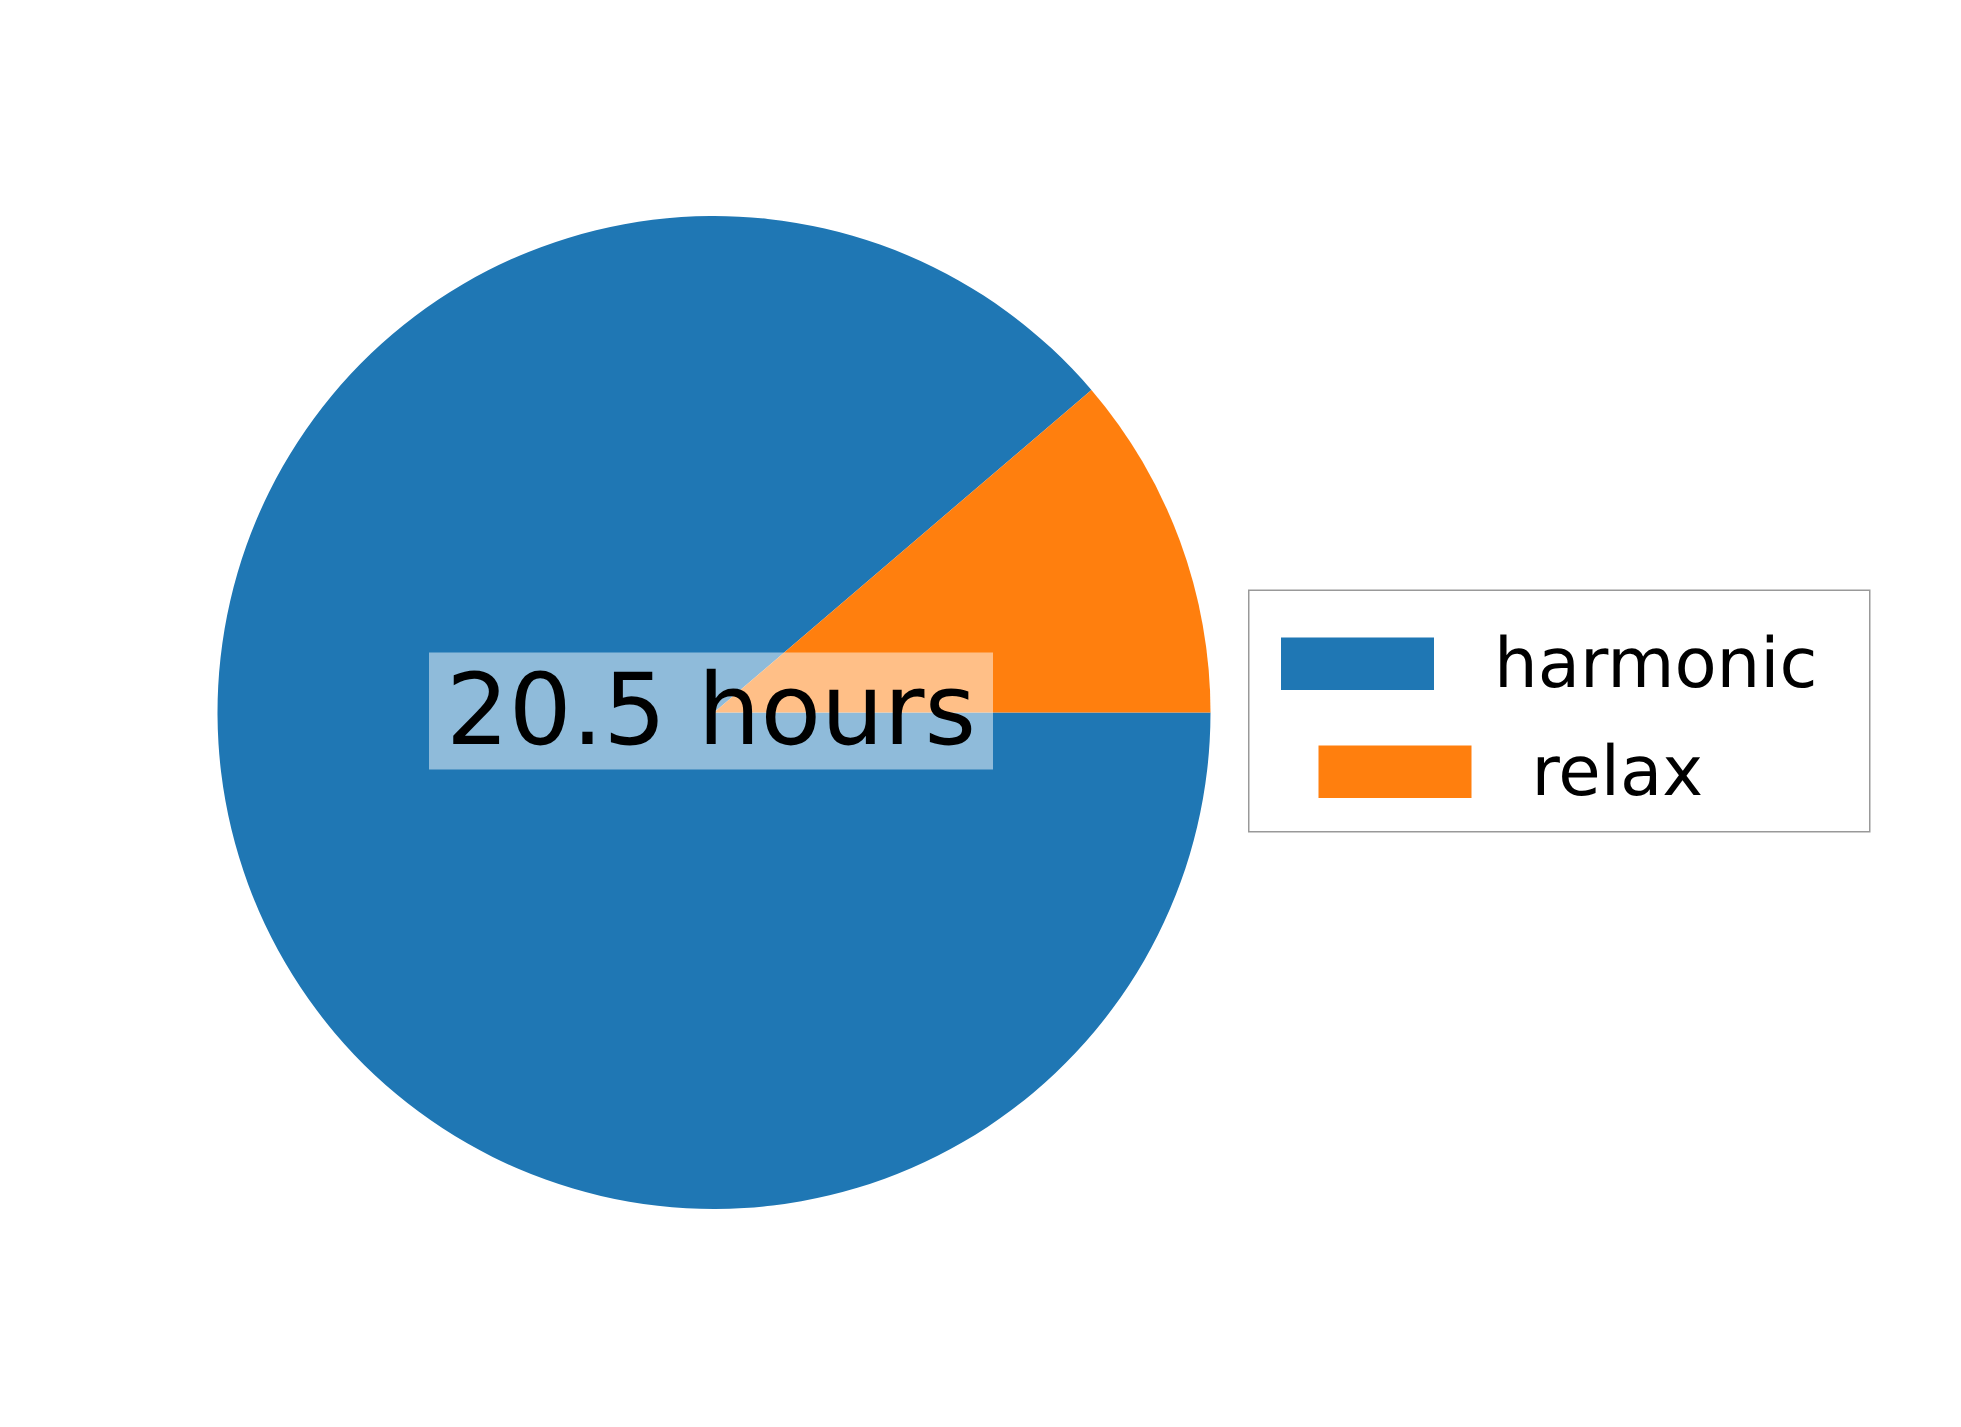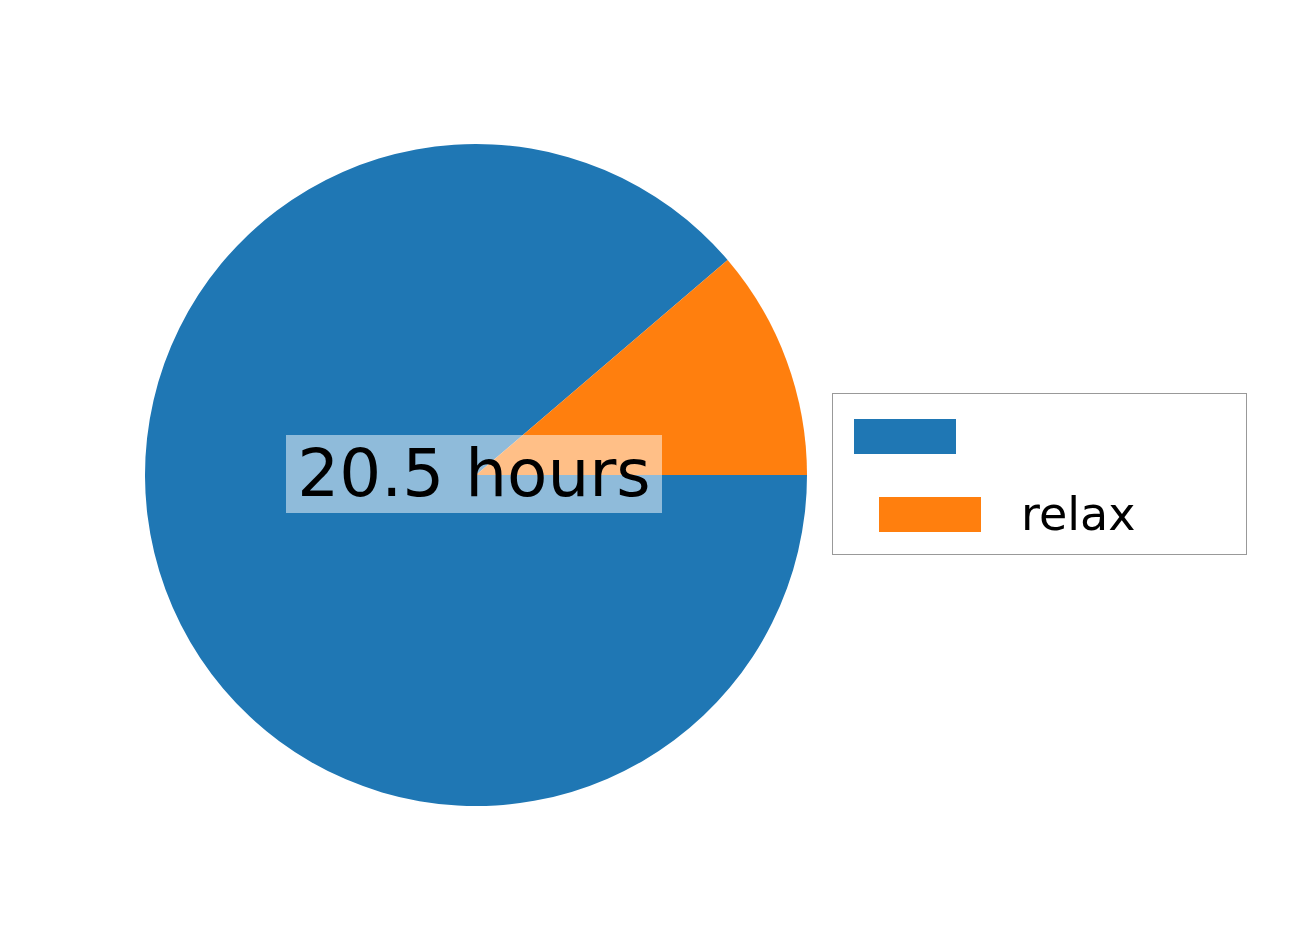--- a/index.html
+++ b/index.html
@@ -93,20 +93,21 @@
         </g>
     </svg>
 
     <div class="wedge-label" id="autopct-harmonic">20.5 hours</div>
   </div>
 
   <div id="legend-box">
 
     <div class="legend-entry" id="legend-entry-0">
       <span class="legend-swatch" id="legend-swatch-0" style="background: rgb(31, 119, 180);"></span>
+      <span class="legend-text">harmonic</span>
     </div>
 
     <div class="legend-entry" id="legend-entry-1">
       <span class="legend-swatch" id="legend-swatch-1" style="background: rgb(255, 127, 14);"></span>
       <span class="legend-text">relax</span>
     </div>
 
   </div>
 
 </div>

